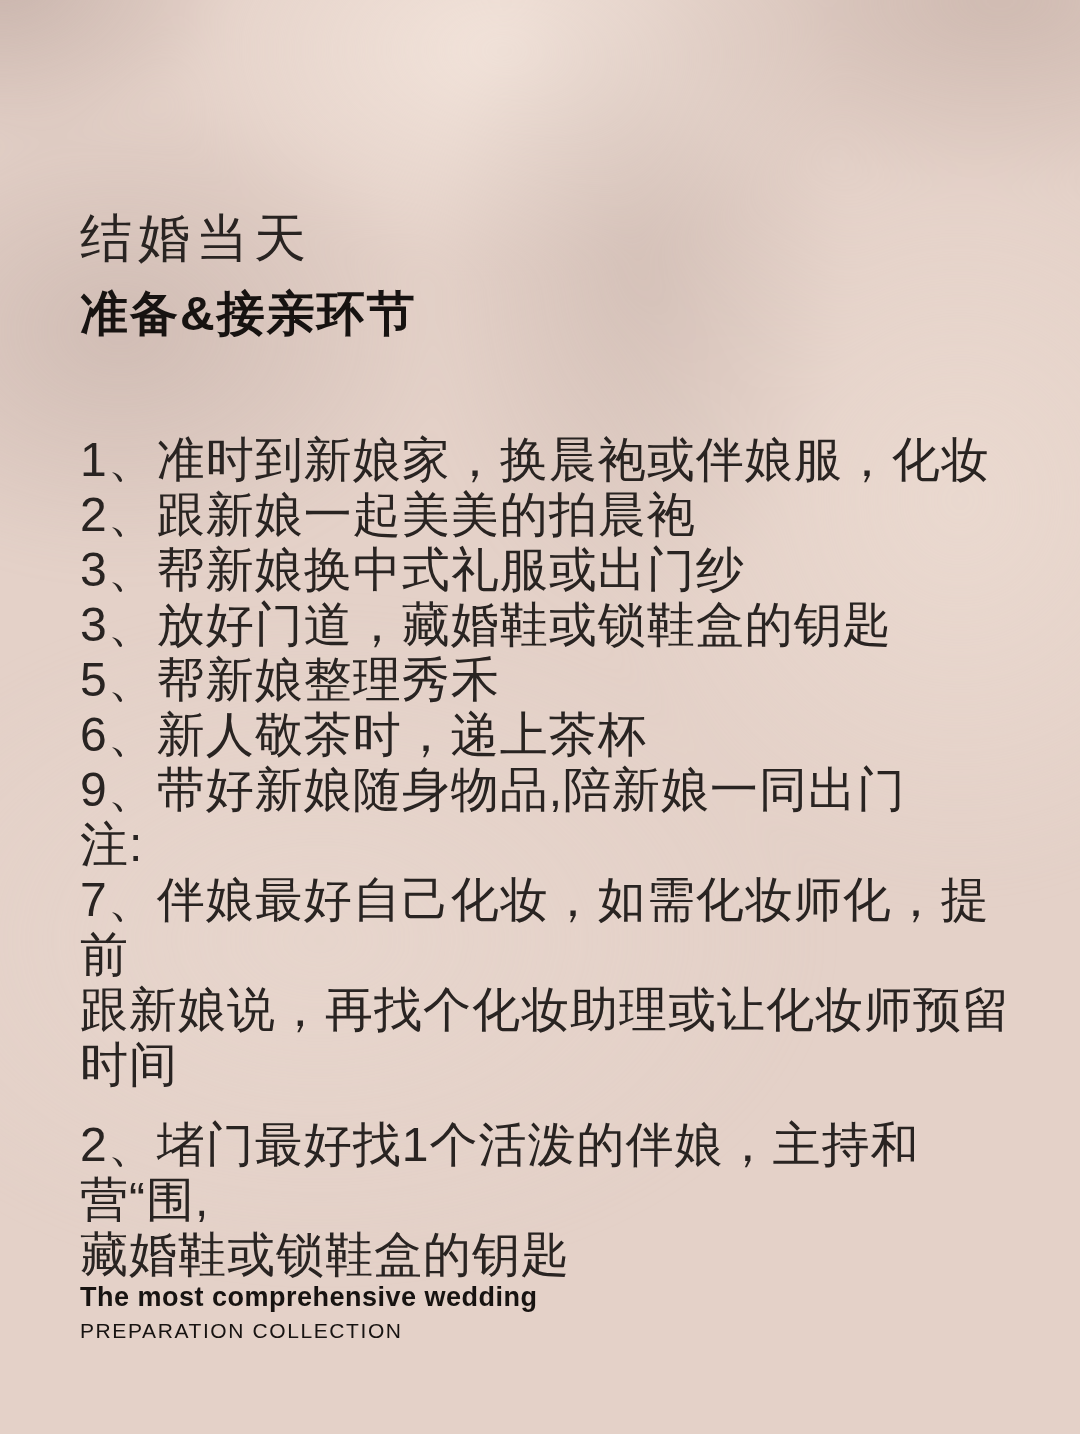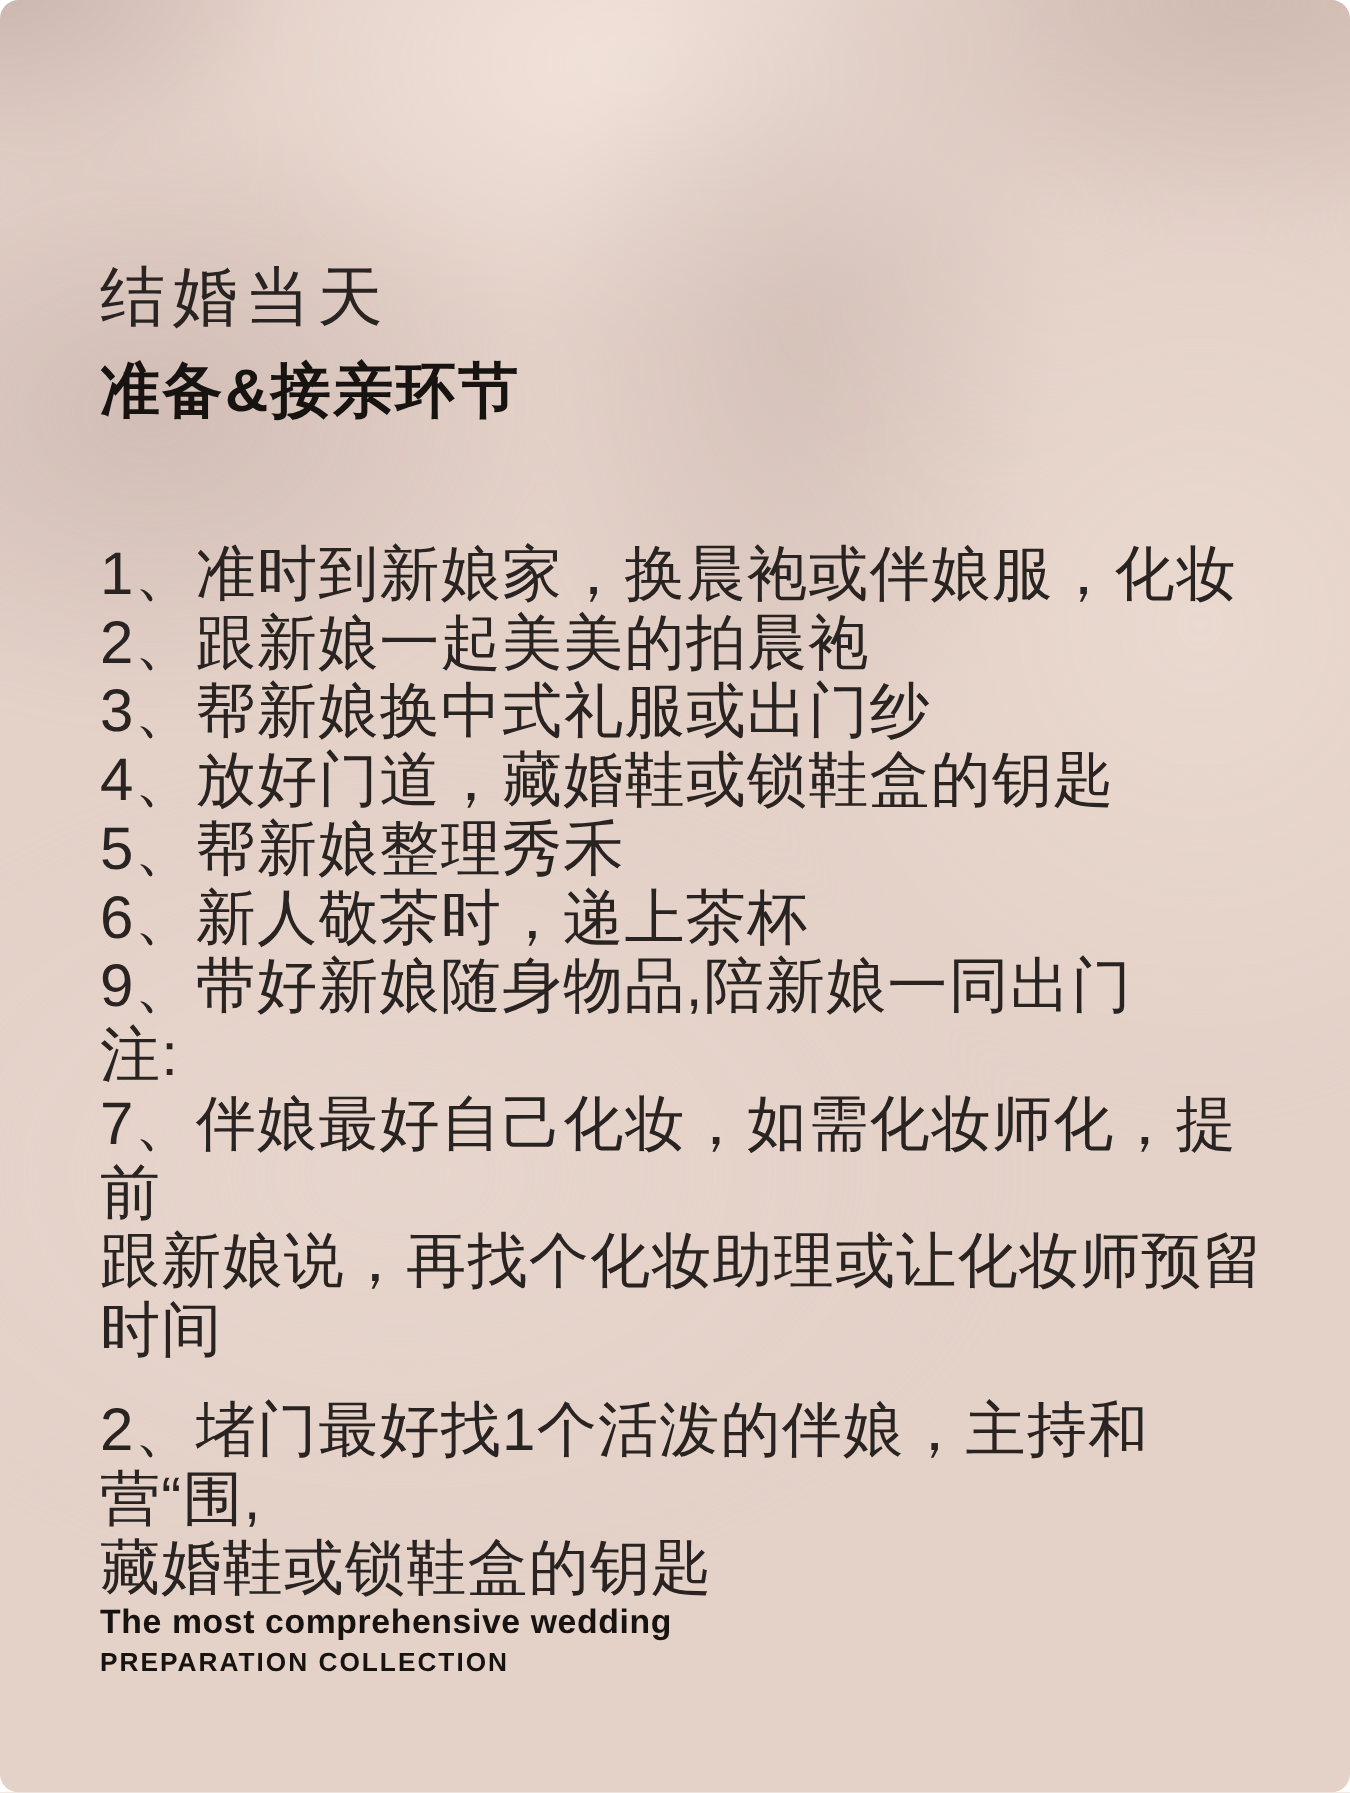--- a/index.html
+++ b/index.html
@@ -12,21 +12,20 @@
   body {
     font-family: "Liberation Sans", "DejaVu Sans", sans-serif;
     overflow: hidden;
   }
   .page {
     position: relative;
     width: 1080px;
     height: 1434px;
     background-color: var(--bg);
     overflow: hidden;
-    border-radius: 15px;
   }
   
   .page::before {
     content: "";
     position: absolute;
     inset: -60px;
     background-image:
       radial-gradient(ellipse 340px 260px at 60px 30px,  rgba(172,150,143,0.50), rgba(172,150,143,0) 70%),
       radial-gradient(ellipse 460px 340px at 180px 390px, rgba(182,161,154,0.42), rgba(182,161,154,0) 70%),
       radial-gradient(ellipse 520px 280px at 1060px 60px, rgba(184,161,152,0.48), rgba(184,161,152,0) 70%),
@@ -70,41 +69,41 @@
   .footer { position: absolute; left: 80px; top: 1283px; color: var(--title-ink); }
   .footer-line1 {
     font-size: 27px;
     font-weight: 800;
     letter-spacing: 0.5px;
     line-height: 1.1;
   }
   .footer-line2 {
     margin-top: 6px;
     font-size: 21px;
-    font-weight: 700;
+    font-weight: 400;
     letter-spacing: 1.6px;
     line-height: 1.1;
   }
 </style>
 </head>
 <body>
 
 <div class="page">
   <div class="content">
 
     <div class="header">
       <div class="subtitle">结婚当天</div>
       <div class="title">准备&amp;接亲环节</div>
     </div>
 
     <div class="checklist">
       <div class="check-item">1、准时到新娘家，换晨袍或伴娘服，化妆</div>
       <div class="check-item">2、跟新娘一起美美的拍晨袍</div>
       <div class="check-item">3、帮新娘换中式礼服或出门纱</div>
-      <div class="check-item">4、放好门道，藏婚鞋或锁鞋盒的钥匙</div>
+      <div class="check-item">3、放好门道，藏婚鞋或锁鞋盒的钥匙</div>
       <div class="check-item">5、帮新娘整理秀禾</div>
       <div class="check-item">6、新人敬茶时，递上茶杯</div>
       <div class="check-item">9、带好新娘随身物品,陪新娘一同出门</div>
 
       <div class="notes-label">注:</div>
 
       <div class="note-para first">
         <div class="note-line">7、伴娘最好自己化妆，如需化妆师化，提前</div>
         <div class="note-line">跟新娘说，再找个化妆助理或让化妆师预留时间</div>
       </div>

